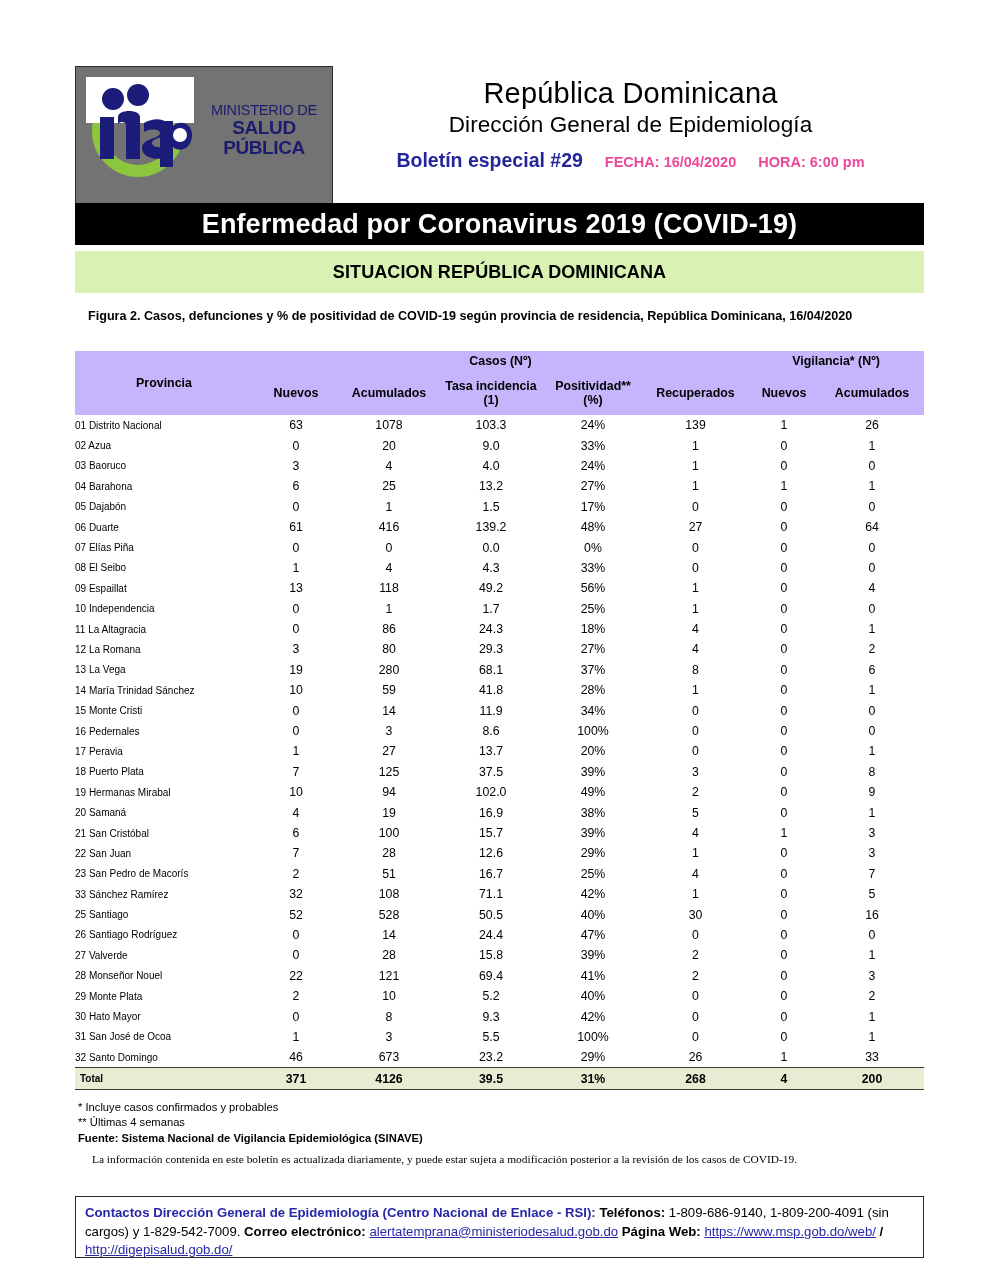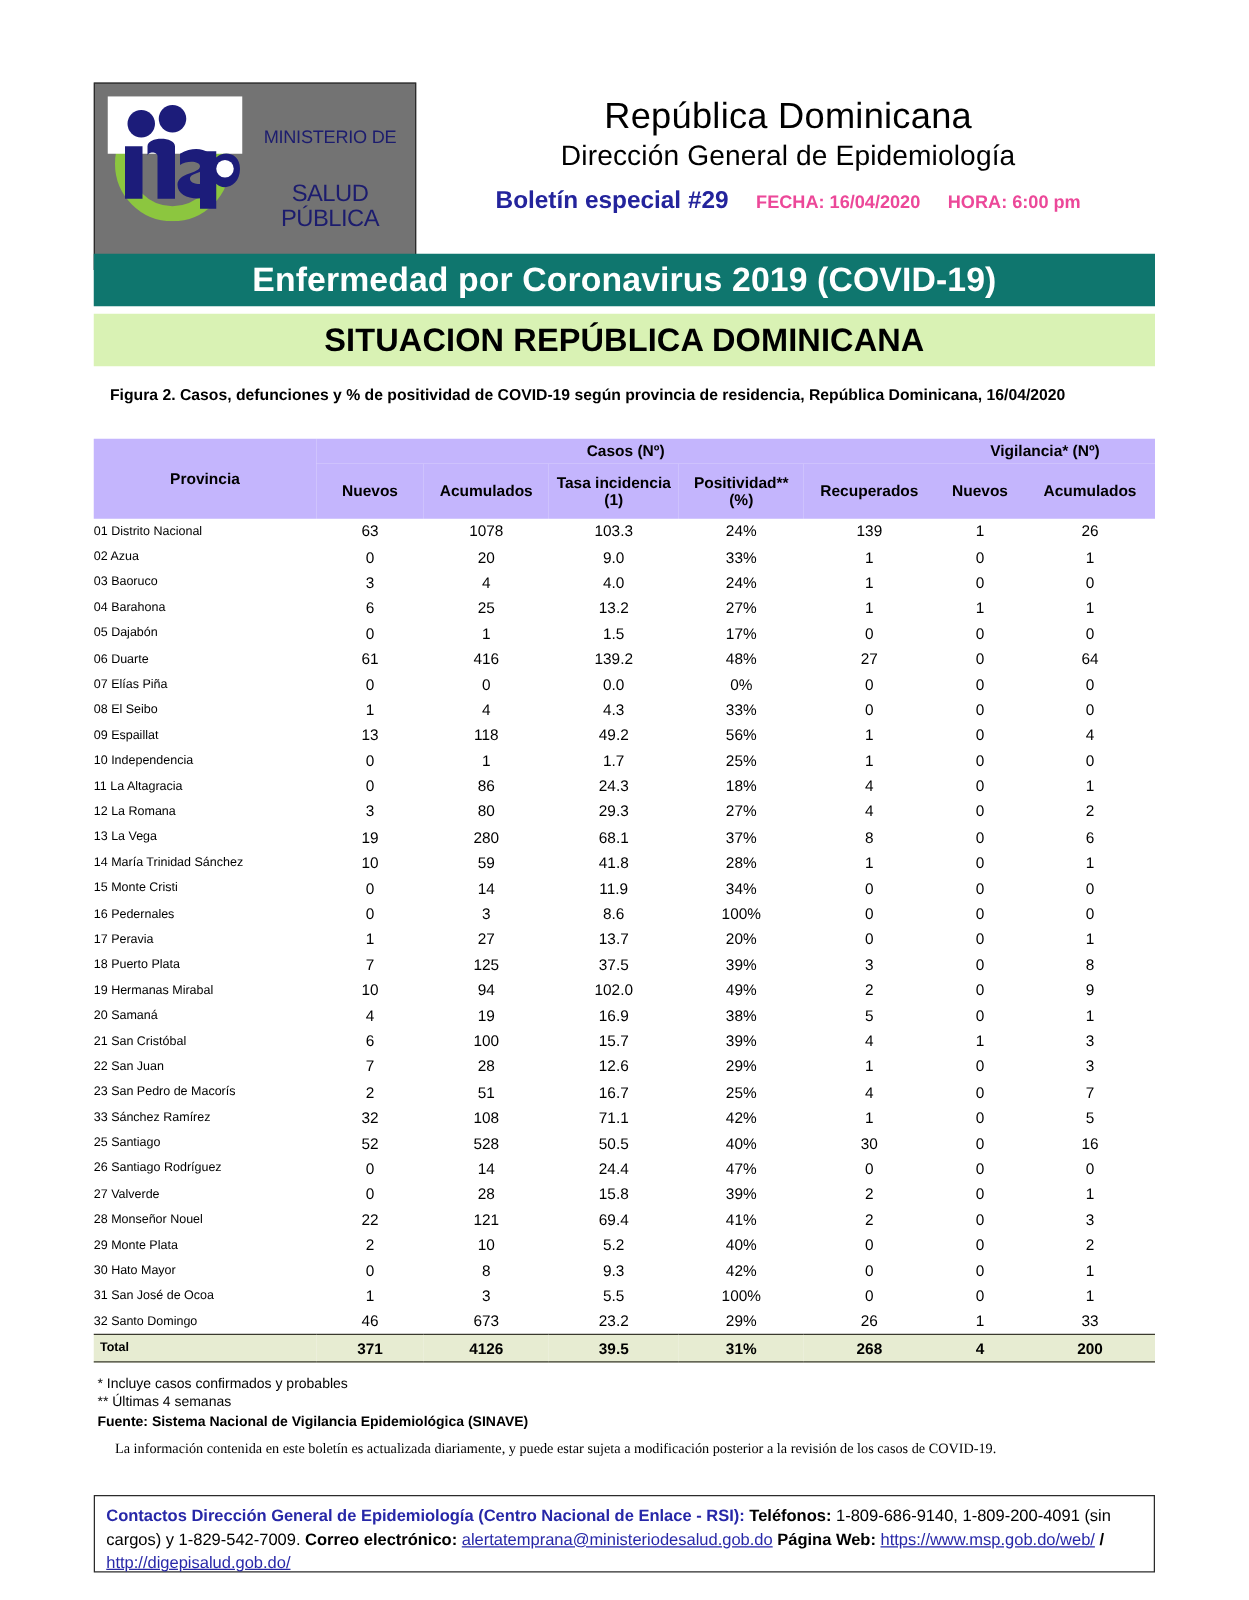--- a/index.html
+++ b/index.html
@@ -61,24 +61,23 @@
     color: #1c1c6e;
   }
   .logo-text .l1 {
     font-size: 14.5px;
     letter-spacing: -0.2px;
     font-weight: 400;
     display: block;
   }
   .logo-text .l2 {
     font-size: 19px;
-    font-weight: normal;
+    font-weight: bold;
     letter-spacing: -0.4px;
     display: block;
-    margin-top: 28px;
   }
 
   .title-block {
     position: absolute;
     left: 262px;
     top: 0;
     width: 587px;
     text-align: center;
   }
   .t-line1 {
@@ -111,37 +110,37 @@
   }
   .t-line3 .gap { display:inline-block; width: 22px; }
 
   
   .banner-blue {
     position: absolute;
     left: 75px;
     top: 203px;
     width: 849px;
     height: 42px;
-    background: #0f766e;
+    background: #000000;
     color: #ffffff;
     font-size: 27px;
     font-weight: bold;
     text-align: center;
     line-height: 42px;
     letter-spacing: 0.1px;
   }
   .banner-green {
     position: absolute;
     left: 75px;
     top: 251px;
     width: 849px;
     height: 42px;
     background: #d9f2b4;
     color: #000000;
-    font-size: 26px;
+    font-size: 18px;
     font-weight: bold;
     text-align: center;
     line-height: 42px;
     letter-spacing: 0.1px;
   }
 
   
   .fig-caption {
     position: absolute;
     left: 88px;

